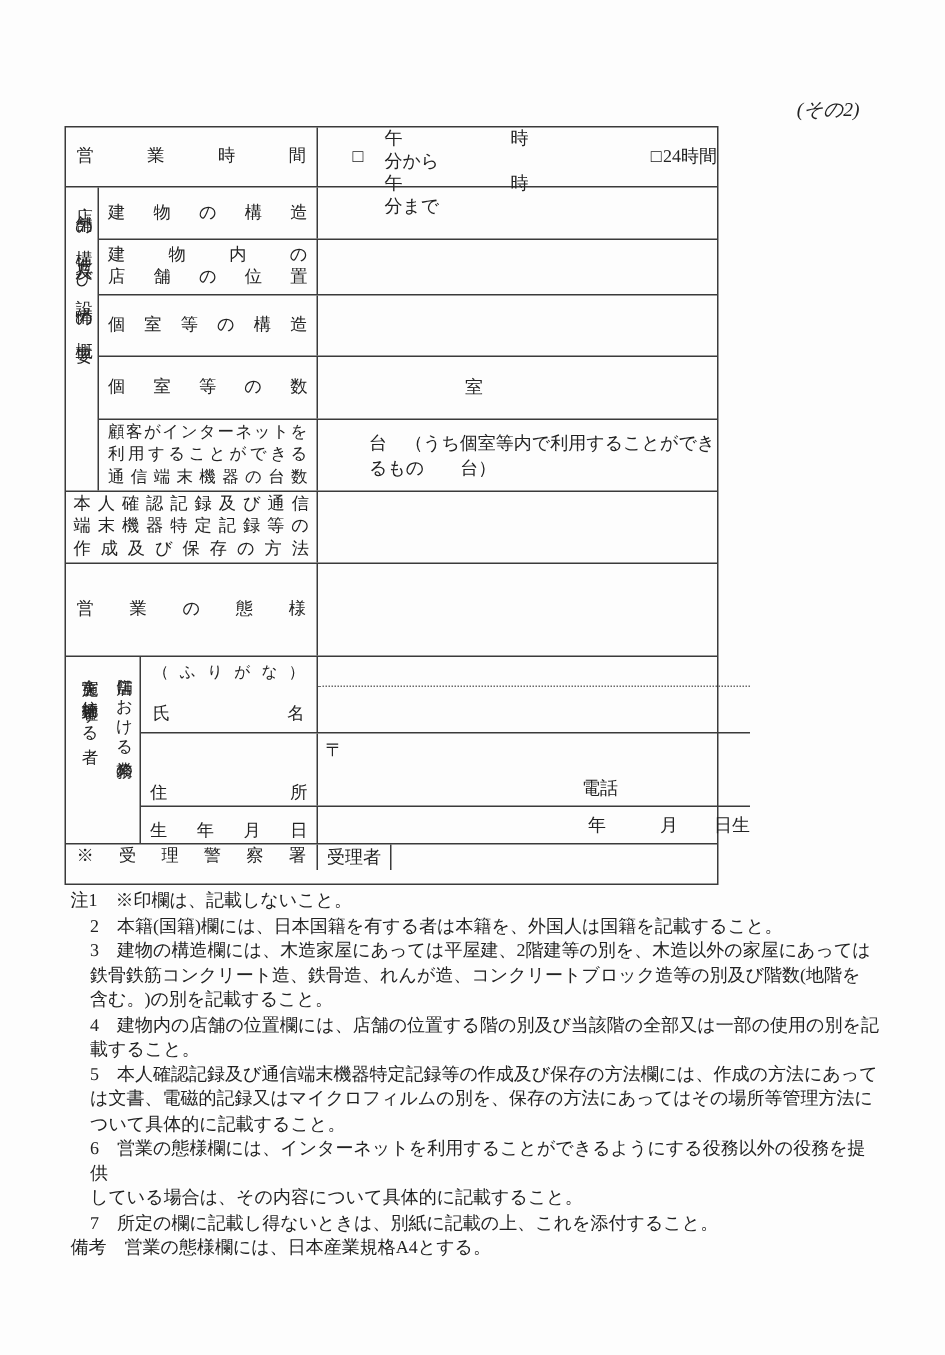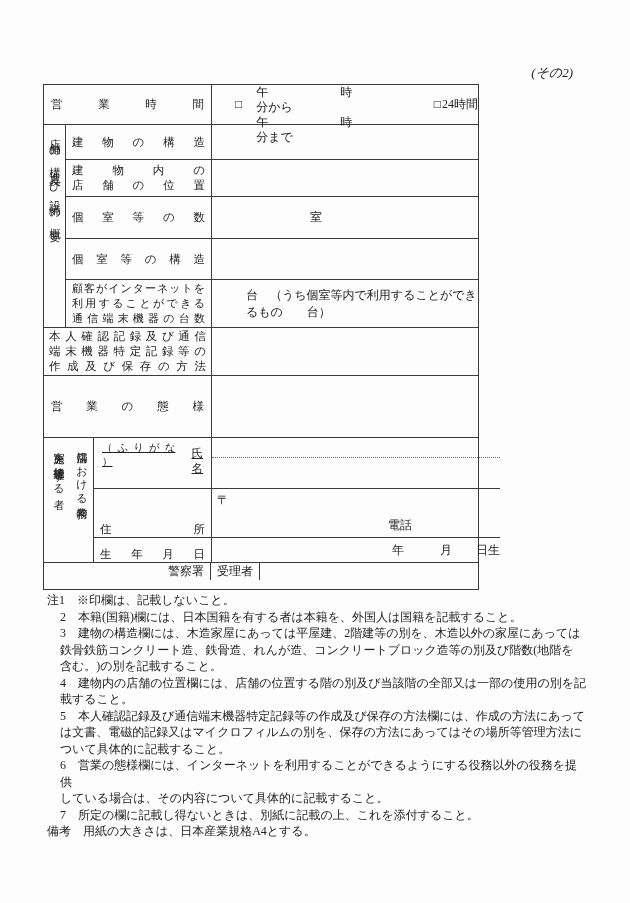--- a/index.html
+++ b/index.html
@@ -73,23 +73,23 @@
   .scontent { display: flex; align-items: center; font-size: 12px; }
   .v-rooms { padding-left: 98px; }
   .v-units { padding-left: 34px; }
 
   
   .br1 { height: 50px; } .br2 { height: 49px; } .br3 { flex: 1; }
   .sublab-b {
     width: 118px; border-right: 1px solid #3b3b3b; flex-shrink: 0;
     display: flex; align-items: flex-end; padding: 0 6px;
   }
-  .name-lab { flex-direction: row; align-items: stretch; padding: 0; text-decoration: underline; }
+  .name-lab { flex-direction: column; align-items: stretch; padding: 0; }
   .furigana { font-size: 10.5px; padding: 3px 8px 0; }
-  .name-low { flex: 1; display: flex; align-items: center; padding: 0 8px 4px; }
+  .name-low { flex: 1; display: flex; align-items: flex-end; padding: 0 8px 4px; }
   .name-content { display: flex; flex-direction: column; }
   .furigana-area { height: 20px; border-bottom: 1px dotted #6a6a6a; }
   .name-area { flex: 1; }
   .postal { position: absolute; top: 3px; left: 5px; font-size: 12px; }
   .phone { position: absolute; bottom: 3px; left: 176px; font-size: 12px; font-family: Liberation Mono, monospace; }
   .birth-content { display: flex; align-items: center; font-size: 12px; }
   .birth-content span { padding-left: 180px; white-space: pre; text-align: center; }
 
   
   .station {
@@ -145,34 +145,34 @@
         </div>
         <div class="srow sr2">
           <div class="sublab">
             <span class="t jt">建 物 内 の
 店 舗 の 位 置</span>
           </div>
           <div class="content scontent">
             <span class="v-rooms"></span>
           </div>
         </div>
+        <div class="srow sr4">
+          <div class="sublab">
+            <span class="t jt">個 室 等 の 構 造</span>
+          </div>
+          <div class="content scontent">
+            <span class="v-rooms"></span>
+          </div>
+        </div>
         <div class="srow sr3">
           <div class="sublab">
             <span class="t jt">個 室 等 の 数</span>
           </div>
           <div class="content scontent">
             <span class="v-rooms">室</span>
-          </div>
-        </div>
-        <div class="srow sr4">
-          <div class="sublab">
-            <span class="t jt">個 室 等 の 構 造</span>
-          </div>
-          <div class="content scontent">
-            <span class="v-rooms"></span>
           </div>
         </div>
         <div class="srow sr5">
           <div class="sublab">
             <span class="t jt" style="font-size:11px;">顧客がインターネットを
 利用することができる
 通信端末機器の台数</span>
           </div>
           <div class="content scontent">
             <span class="v-units">台　（うち個室等内で利用することができるもの　　台）</span>
@@ -227,22 +227,22 @@
             <span class="t jt">生 年 月 日</span>
           </div>
           <div class="content birth-content">
             <span>年　　　月　　日生</span>
           </div>
         </div>
       </div>
     </div>
 
     <div class="frow h-juri">
-      <div class="station">
-        <span>警察署</span>
+      <div class="lab">
+        <span class="t jt">※ 受 理 警 察 署</span>
       </div>
       <div class="receiver">
         <span>受理者</span>
       </div>
       <div class="juri-empty"></div>
     </div>
   </div>
 
   <div class="notes">
     <div class="note">注1　※印欄は、記載しないこと。</div>
@@ -251,16 +251,16 @@
 鉄骨鉄筋コンクリート造、鉄骨造、れんが造、コンクリートブロック造等の別及び階数(地階を
 含む。)の別を記載すること。</div>
     <div class="note note-num">4　建物内の店舗の位置欄には、店舗の位置する階の別及び当該階の全部又は一部の使用の別を記
 載すること。</div>
     <div class="note note-num">5　本人確認記録及び通信端末機器特定記録等の作成及び保存の方法欄には、作成の方法にあって
 は文書、電磁的記録又はマイクロフィルムの別を、保存の方法にあってはその場所等管理方法に
 ついて具体的に記載すること。</div>
     <div class="note note-num">6　営業の態様欄には、インターネットを利用することができるようにする役務以外の役務を提供
 している場合は、その内容について具体的に記載すること。</div>
     <div class="note note-num">7　所定の欄に記載し得ないときは、別紙に記載の上、これを添付すること。</div>
-    <div class="note">備考　用紙の大きさは、日本産業規格A4とする。</div>
+    <div class="note">備考　営業の態様欄には、日本産業規格A4とする。</div>
   </div>
 
 </div>
 
 </body></html>

